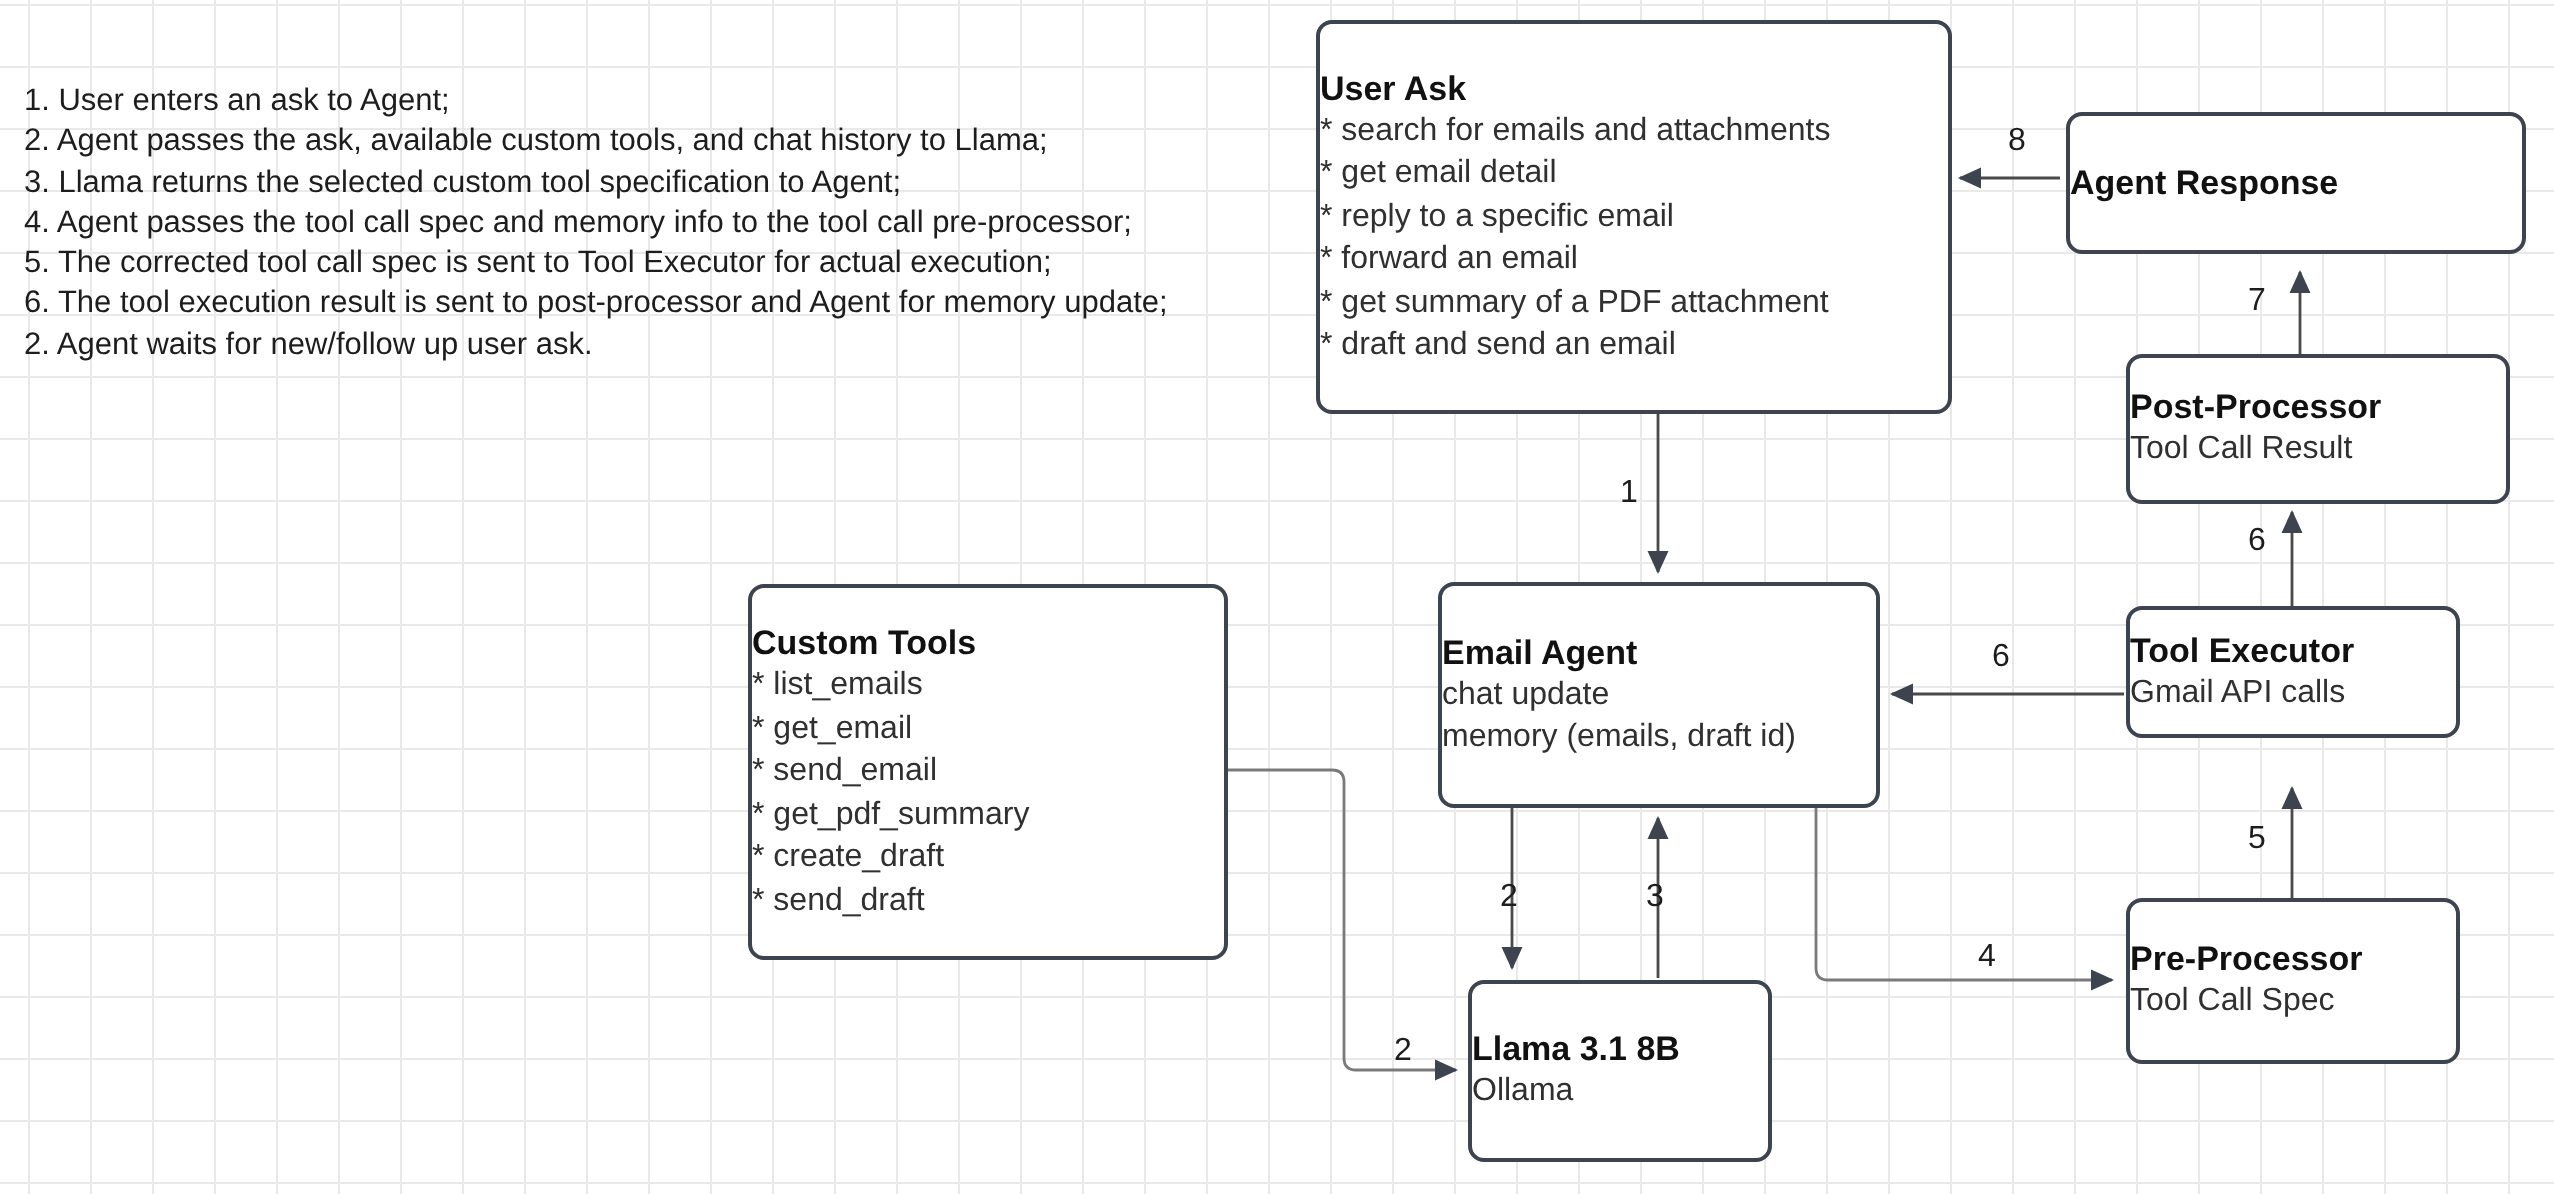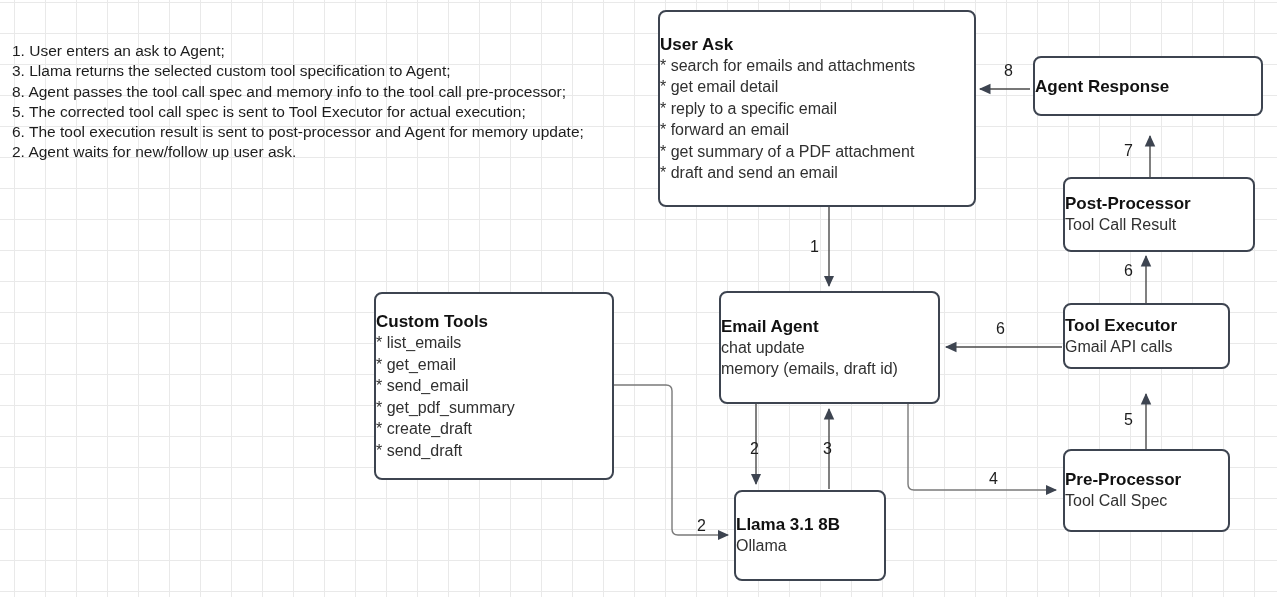--- a/index.html
+++ b/index.html
@@ -120,38 +120,39 @@
   <div class="edge-label" style="left:996px; top:320px;">6</div>
   <div class="edge-label" style="left:1124px; top:411px;">5</div>
   <div class="edge-label" style="left:989px; top:470px;">4</div>
   <div class="edge-label" style="left:810px; top:238px;">1</div>
   <div class="edge-label" style="left:750px; top:440px;">2</div>
   <div class="edge-label" style="left:823px; top:440px;">3</div>
   <div class="edge-label" style="left:697px; top:517px;">2</div>
 
   <div class="legend">
     <div class="item">1. User enters an ask to Agent;</div>
+    <div class="item">2. Agent passes the ask, available custom tools, and chat history to Llama;</div>
     <div class="item">3. Llama returns the selected custom tool specification to Agent;</div>
-    <div class="item">8. Agent passes the tool call spec and memory info to the tool call pre-processor;</div>
+    <div class="item">4. Agent passes the tool call spec and memory info to the tool call pre-processor;</div>
     <div class="item">5. The corrected tool call spec is sent to Tool Executor for actual execution;</div>
     <div class="item">6. The tool execution result is sent to post-processor and Agent for memory update;</div>
     <div class="item">2. Agent waits for new/follow up user ask.</div>
   </div>
 
   <div class="node" style="left:658px; top:10px; width:318px; height:197px;">
     <div class="title">User Ask</div>
     <div class="line">* search for emails and attachments</div>
     <div class="line">* get email detail</div>
     <div class="line">* reply to a specific email</div>
     <div class="line">* forward an email</div>
     <div class="line">* get summary of a PDF attachment</div>
     <div class="line">* draft and send an email</div>
   </div>
 
-  <div class="node" style="left:1033px; top:56px; width:230px; height:60px;">
+  <div class="node" style="left:1033px; top:56px; width:230px; height:71px;">
     <div class="title">Agent Response</div>
   </div>
 
   <div class="node" style="left:1063px; top:177px; width:192px; height:75px;">
     <div class="title">Post-Processor</div>
     <div class="line">Tool Call Result</div>
   </div>
 
   <div class="node" style="left:1063px; top:303px; width:167px; height:66px;">
     <div class="title">Tool Executor</div>

